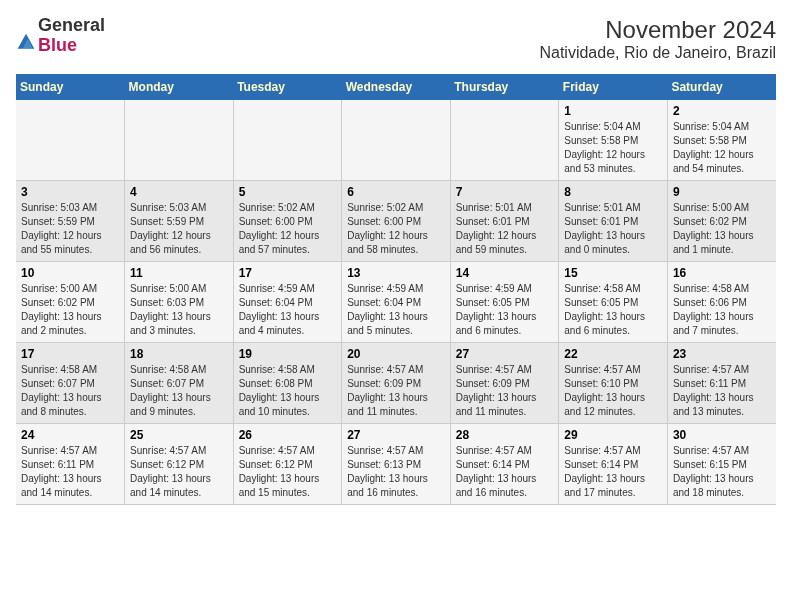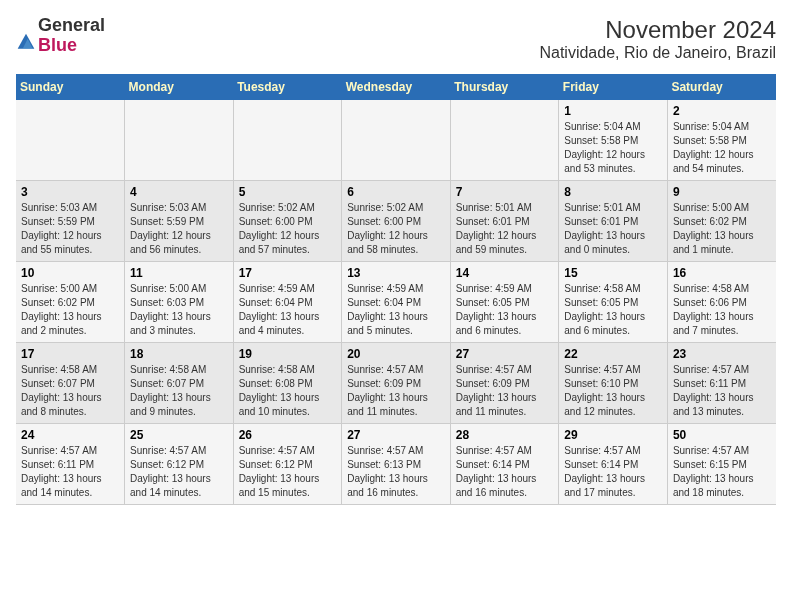--- a/index.html
+++ b/index.html
@@ -245,18 +245,18 @@
         </td>
         <td>
           <span class="day-number">28</span>
           <div class="day-info">Sunrise: 4:57 AM<br>Sunset: 6:14 PM<br>Daylight: 13 hours<br>and 16 minutes.</div>
         </td>
         <td>
           <span class="day-number">29</span>
           <div class="day-info">Sunrise: 4:57 AM<br>Sunset: 6:14 PM<br>Daylight: 13 hours<br>and 17 minutes.</div>
         </td>
         <td>
-          <span class="day-number">50</span>
+          <span class="day-number">30</span>
           <div class="day-info">Sunrise: 4:57 AM<br>Sunset: 6:15 PM<br>Daylight: 13 hours<br>and 18 minutes.</div>
         </td>
       </tr>
     </tbody>
 </table>
 
 </body></html>

